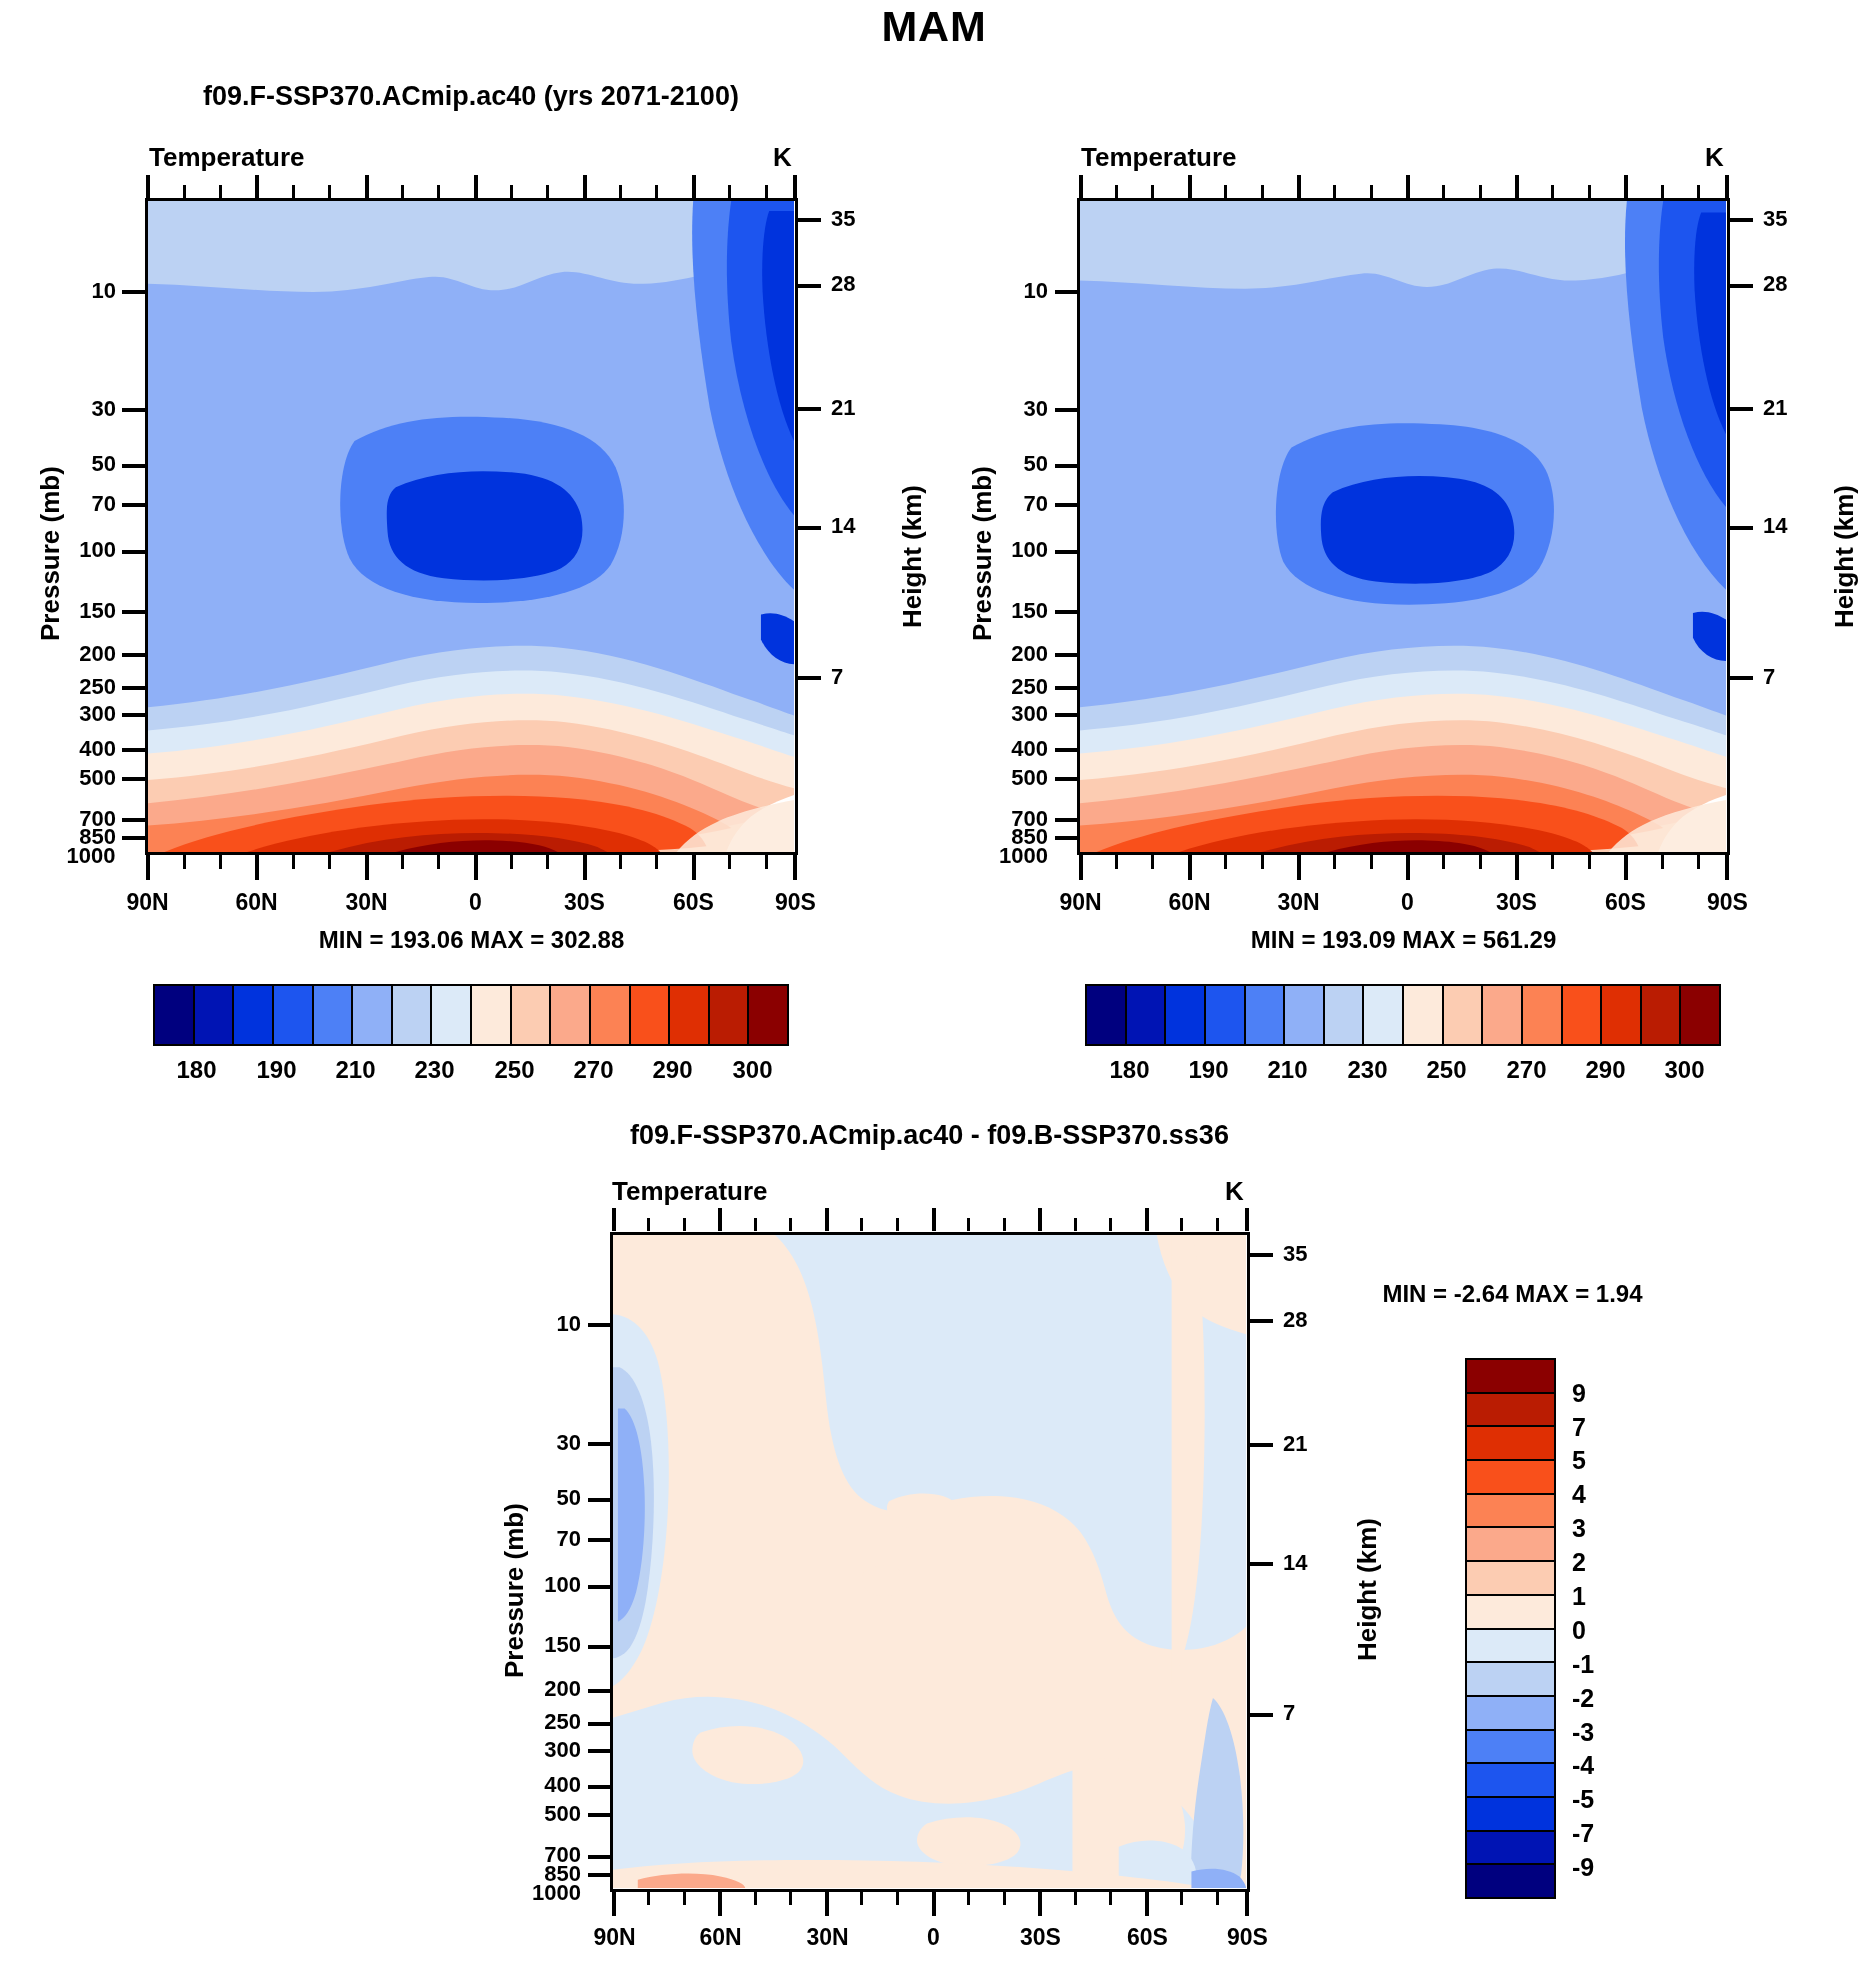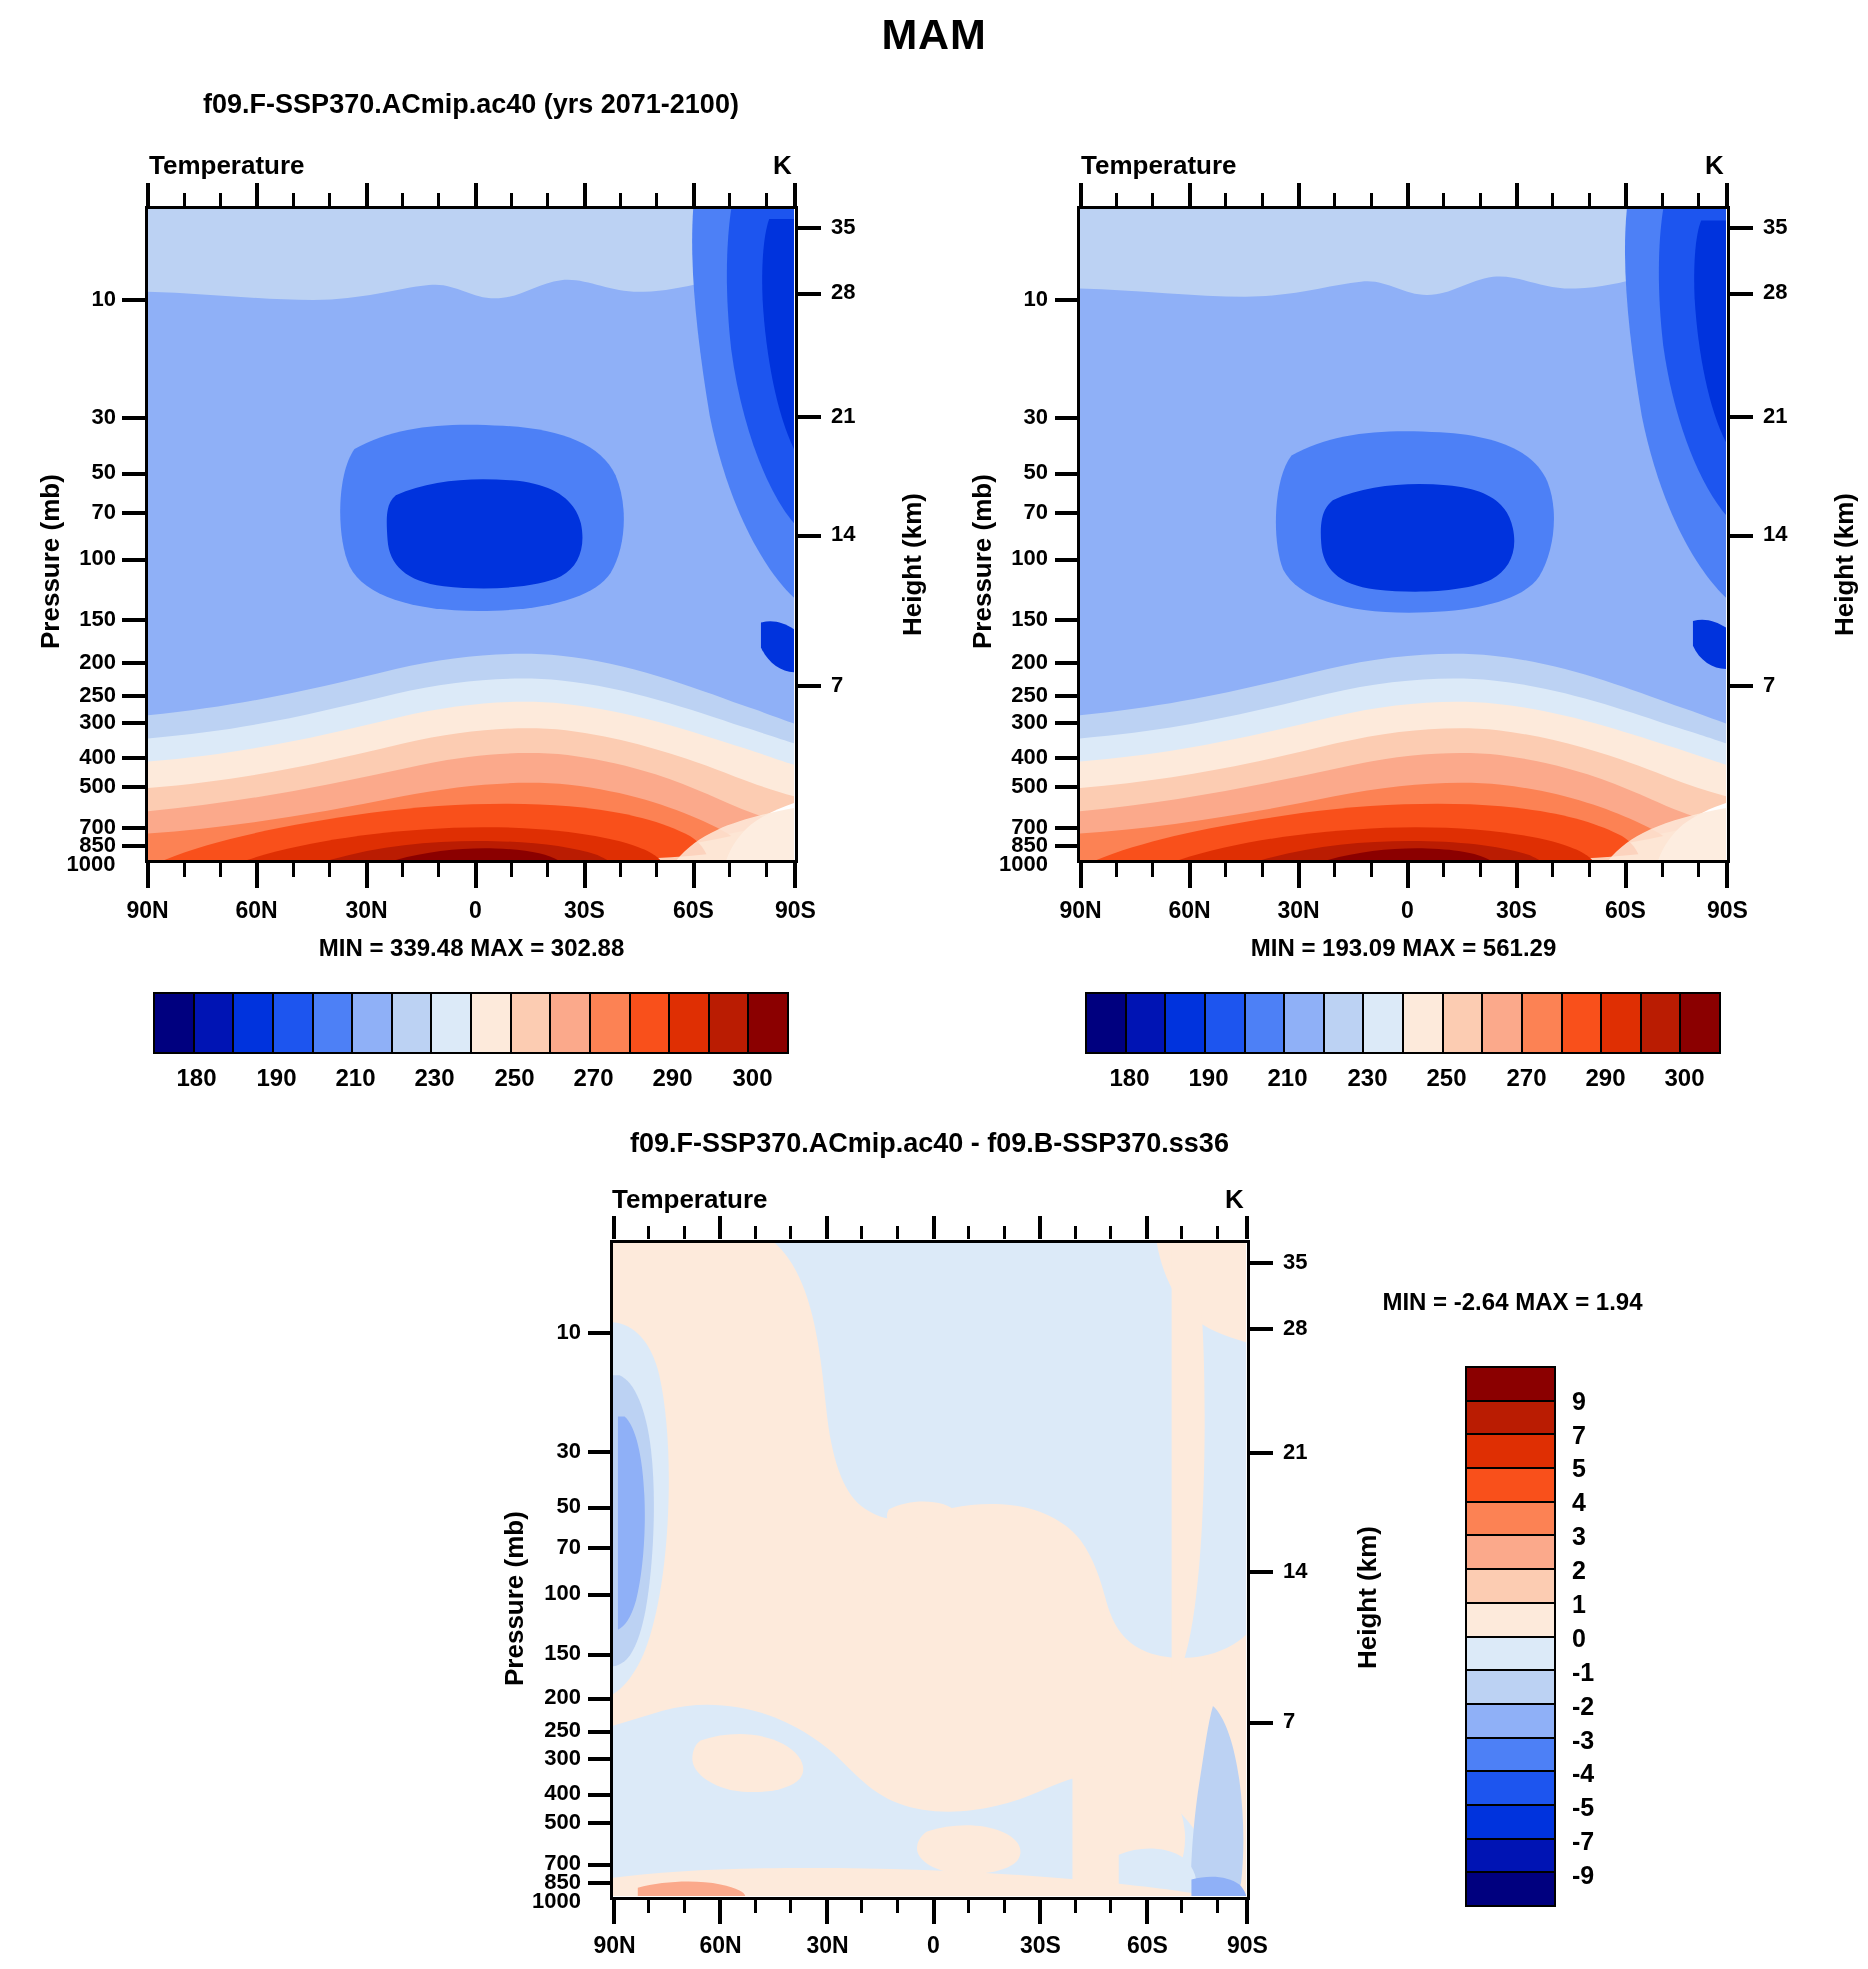--- a/index.html
+++ b/index.html
@@ -1,17 +1,17 @@
 <!DOCTYPE html>
 <html style="font-size:13.2px"><head>
 <meta charset="utf-8">
 <style>
   html,body{margin:0;padding:0;background:#fff;}
   body{width:1868px;height:1970px;font-family:"Liberation Sans",sans-serif;color:#000;position:relative;overflow:hidden;}
-  .fig{position:absolute;left:0;top:8px;width:1868px;height:1895px;}
+  .fig{position:absolute;left:0;top:0;width:1868px;height:1895px;}
 
   
   .suptitle{position:absolute;left:0;width:1868px;top:1.7px;text-align:center;
             font-size:43px;font-weight:bold;letter-spacing:0.8px;}
   .paneltitle{position:absolute;text-align:center;font-size:27px;font-weight:bold;white-space:nowrap;}
   .subtitle-left{position:absolute;font-size:26px;font-weight:bold;white-space:nowrap;}
   .unit-k{position:absolute;font-size:26px;font-weight:bold;}
   .minmax{position:absolute;text-align:center;font-size:24px;font-weight:bold;white-space:nowrap;}
 
   .ylabel{position:absolute;font-size:26px;font-weight:bold;white-space:nowrap;
@@ -184,21 +184,21 @@
   <div class="ytick-r" style="left:831px;top:664px;">7</div>
 
   <div class="xtick" style="left:98px;top:889px;width:99px;">90N</div>
   <div class="xtick" style="left:207px;top:889px;width:99px;">60N</div>
   <div class="xtick" style="left:317px;top:889px;width:99px;">30N</div>
   <div class="xtick" style="left:426px;top:889px;width:99px;">0</div>
   <div class="xtick" style="left:535px;top:889px;width:99px;">30S</div>
   <div class="xtick" style="left:644px;top:889px;width:99px;">60S</div>
   <div class="xtick" style="left:746px;top:889px;width:99px;">90S</div>
 
-  <div class="minmax" style="left:145px;top:926px;width:653px;">MIN = 339.48  MAX = 302.88</div>
+  <div class="minmax" style="left:145px;top:926px;width:653px;">MIN = 193.06  MAX = 302.88</div>
 
   <div class="hcbar" style="left:153px;top:984px;width:636px;height:62px;">
     <div style="background:#00007f"></div>
     <div style="background:#0014b4"></div>
     <div style="background:#0033dd"></div>
     <div style="background:#1d55ef"></div>
     <div style="background:#4d80f6"></div>
     <div style="background:#8fb0f7"></div>
     <div style="background:#bcd2f3"></div>
     <div style="background:#dceaf8"></div>

